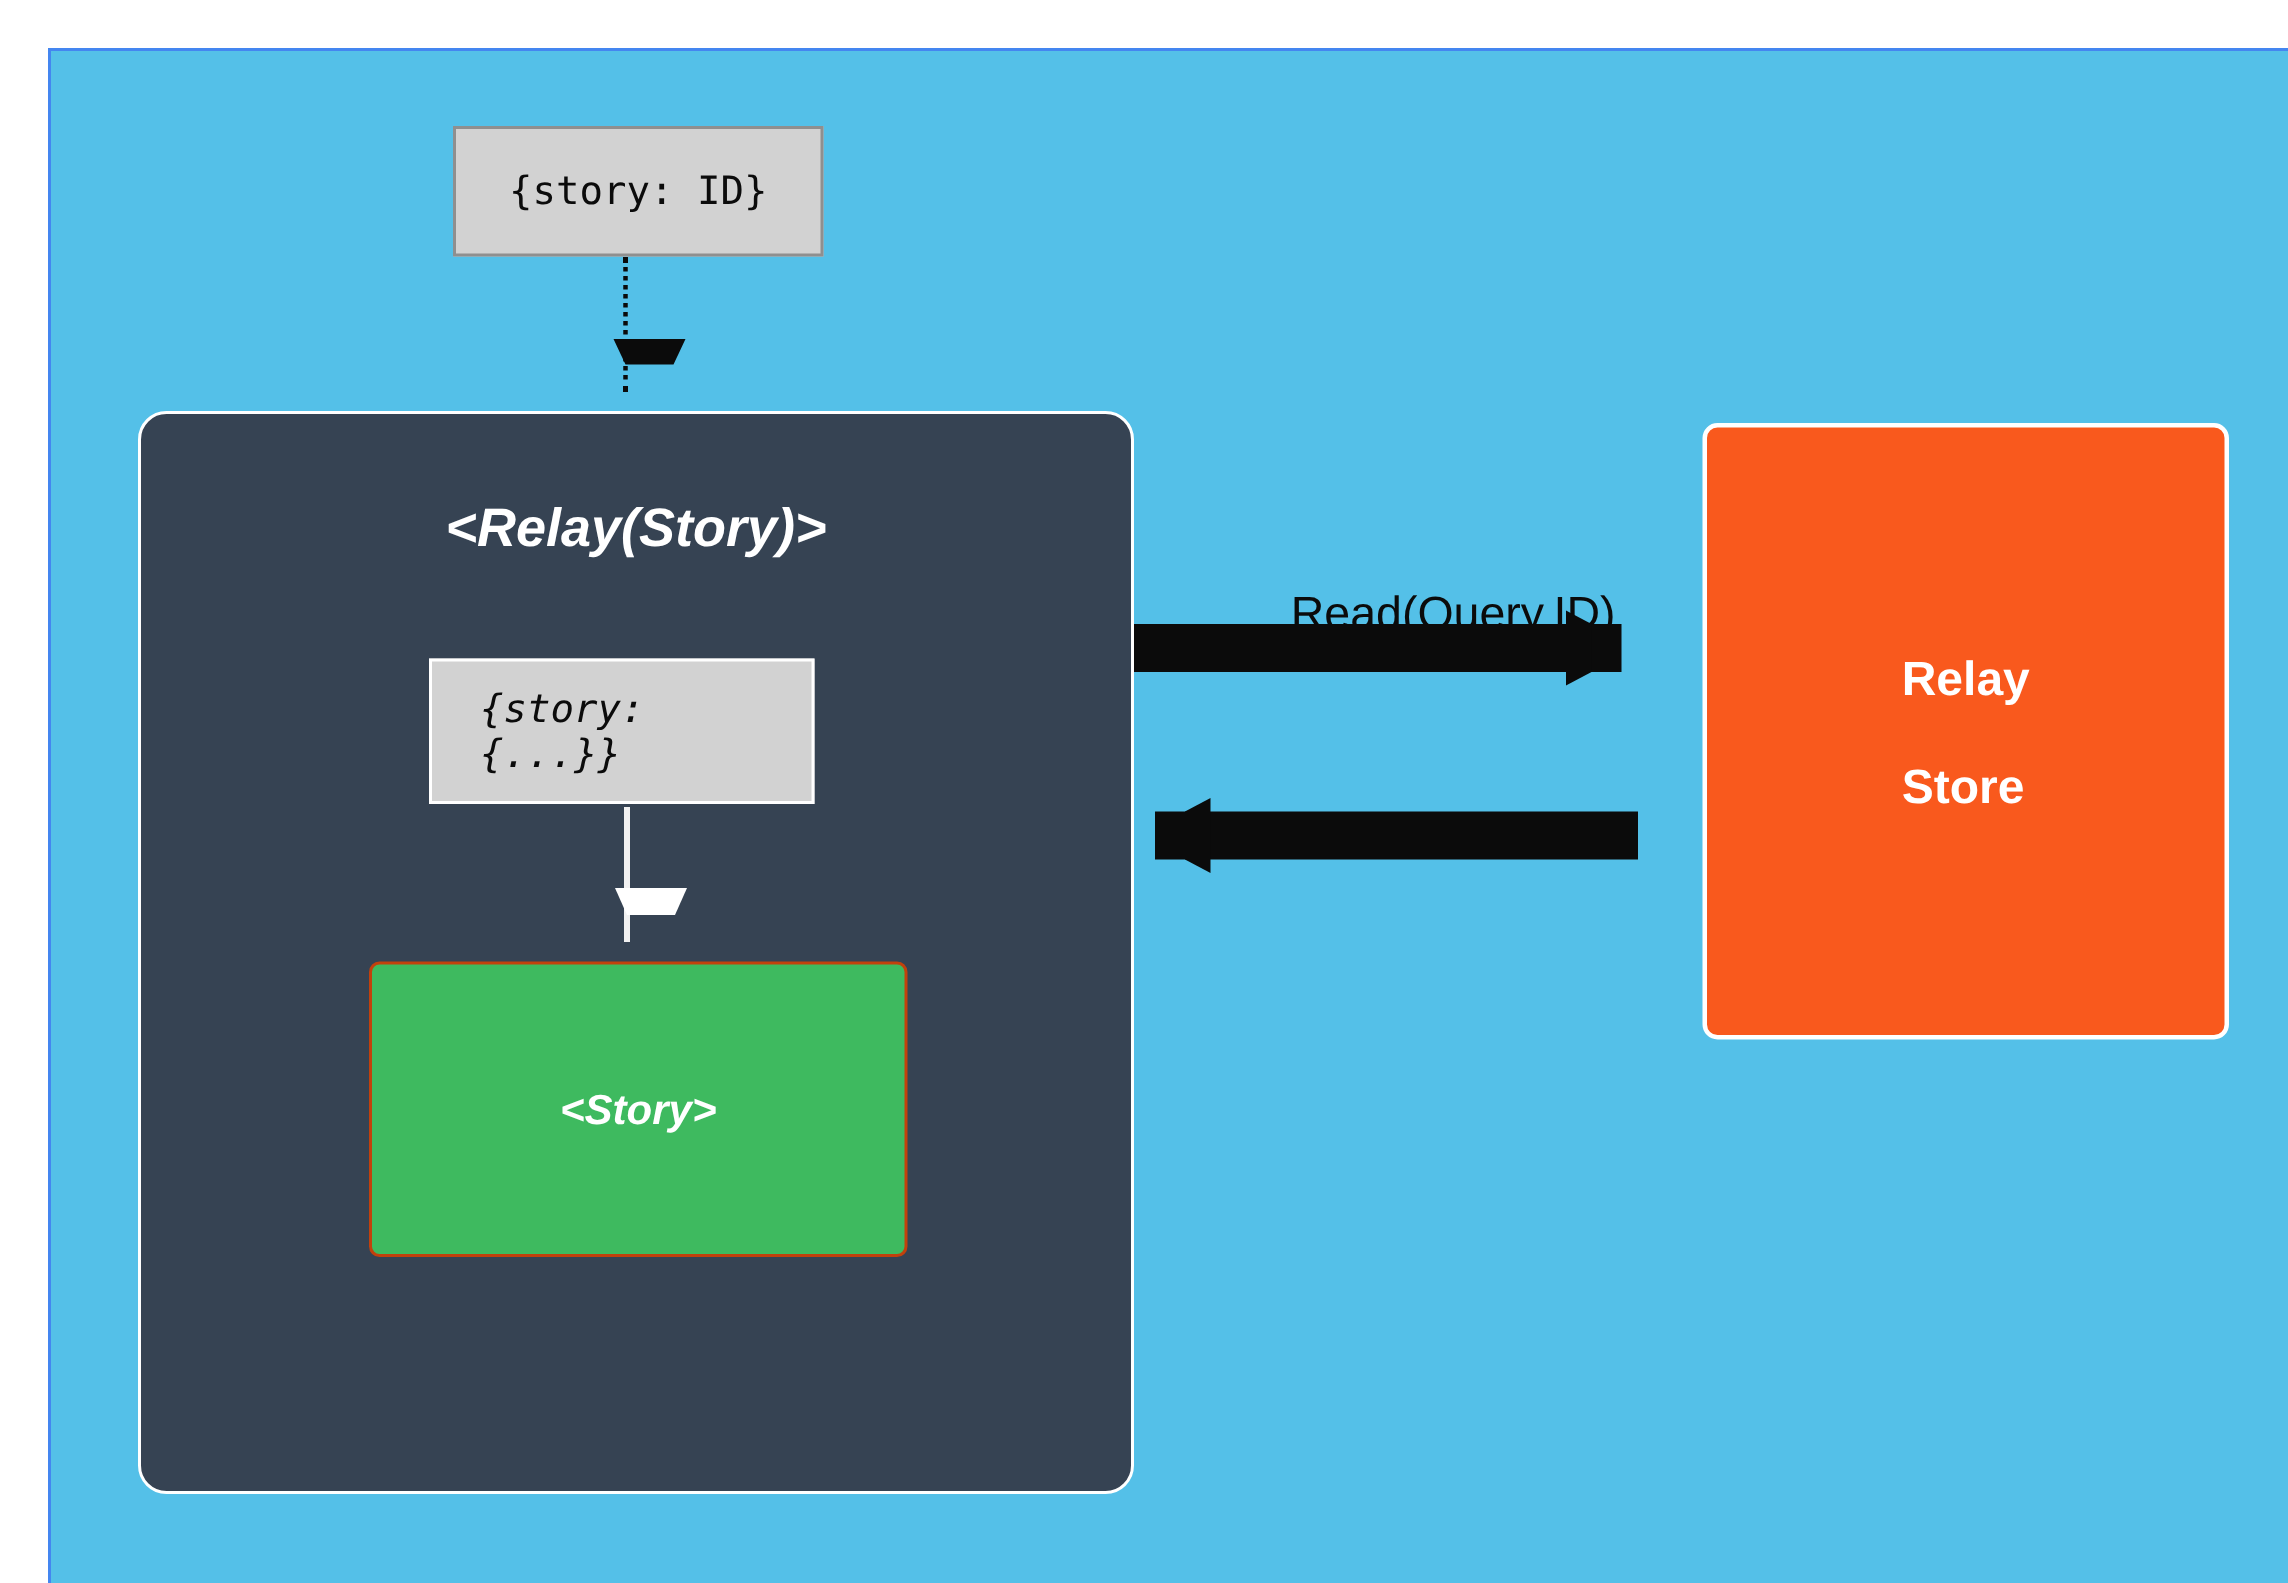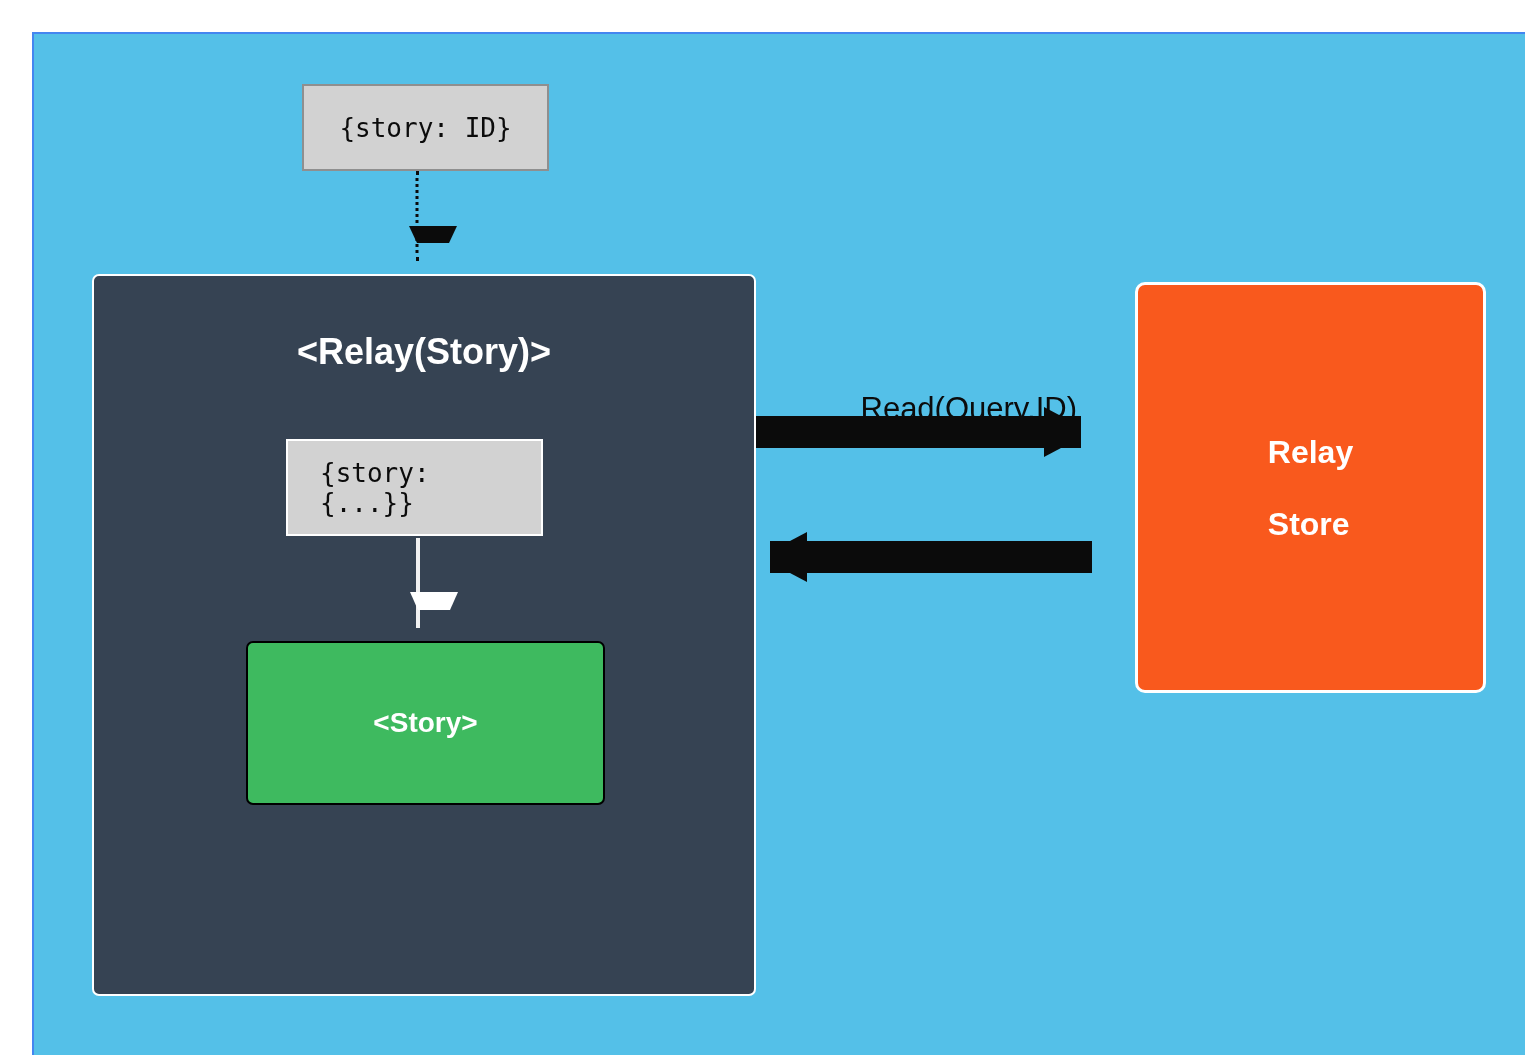--- a/index.html
+++ b/index.html
@@ -42,40 +42,41 @@
   }
   .props-top {
     left: 268px; top: 50px; width: 247px; height: 87px;
     border: 2px solid var(--gray-border);
   }
   .relay-container {
     position: absolute;
     left: 58px; top: 240px; width: 664px; height: 722px;
     background: var(--navy);
     border: 2px solid #ffffff;
-    border-radius: 7px;
+    border-radius: 19px;
+    font-style: italic;
   }
   .relay-title {
     position: absolute;
     left: 0; top: 42px; width: 100%;
     text-align: center;
     color: #ffffff;
     font-size: 36px;
     font-weight: bold;
     line-height: 1;
   }
   .props-inner {
     left: 192px; top: 163px; width: 257px; height: 97px;
     border: 2px solid #ffffff;
   }
   .story-box {
     position: absolute;
-    left: 152px; top: 365px; width: 359px; height: 164px;
+    left: 152px; top: 365px; width: 359px; height: 197px;
     background: var(--green);
-    border: 2px solid #000000;
+    border: 2px solid #c2410c;
     border-radius: 7px;
     display: flex;
     align-items: center;
     justify-content: center;
   }
   .story-label {
     color: #ffffff;
     font-size: 28px;
     font-weight: bold;
   }

